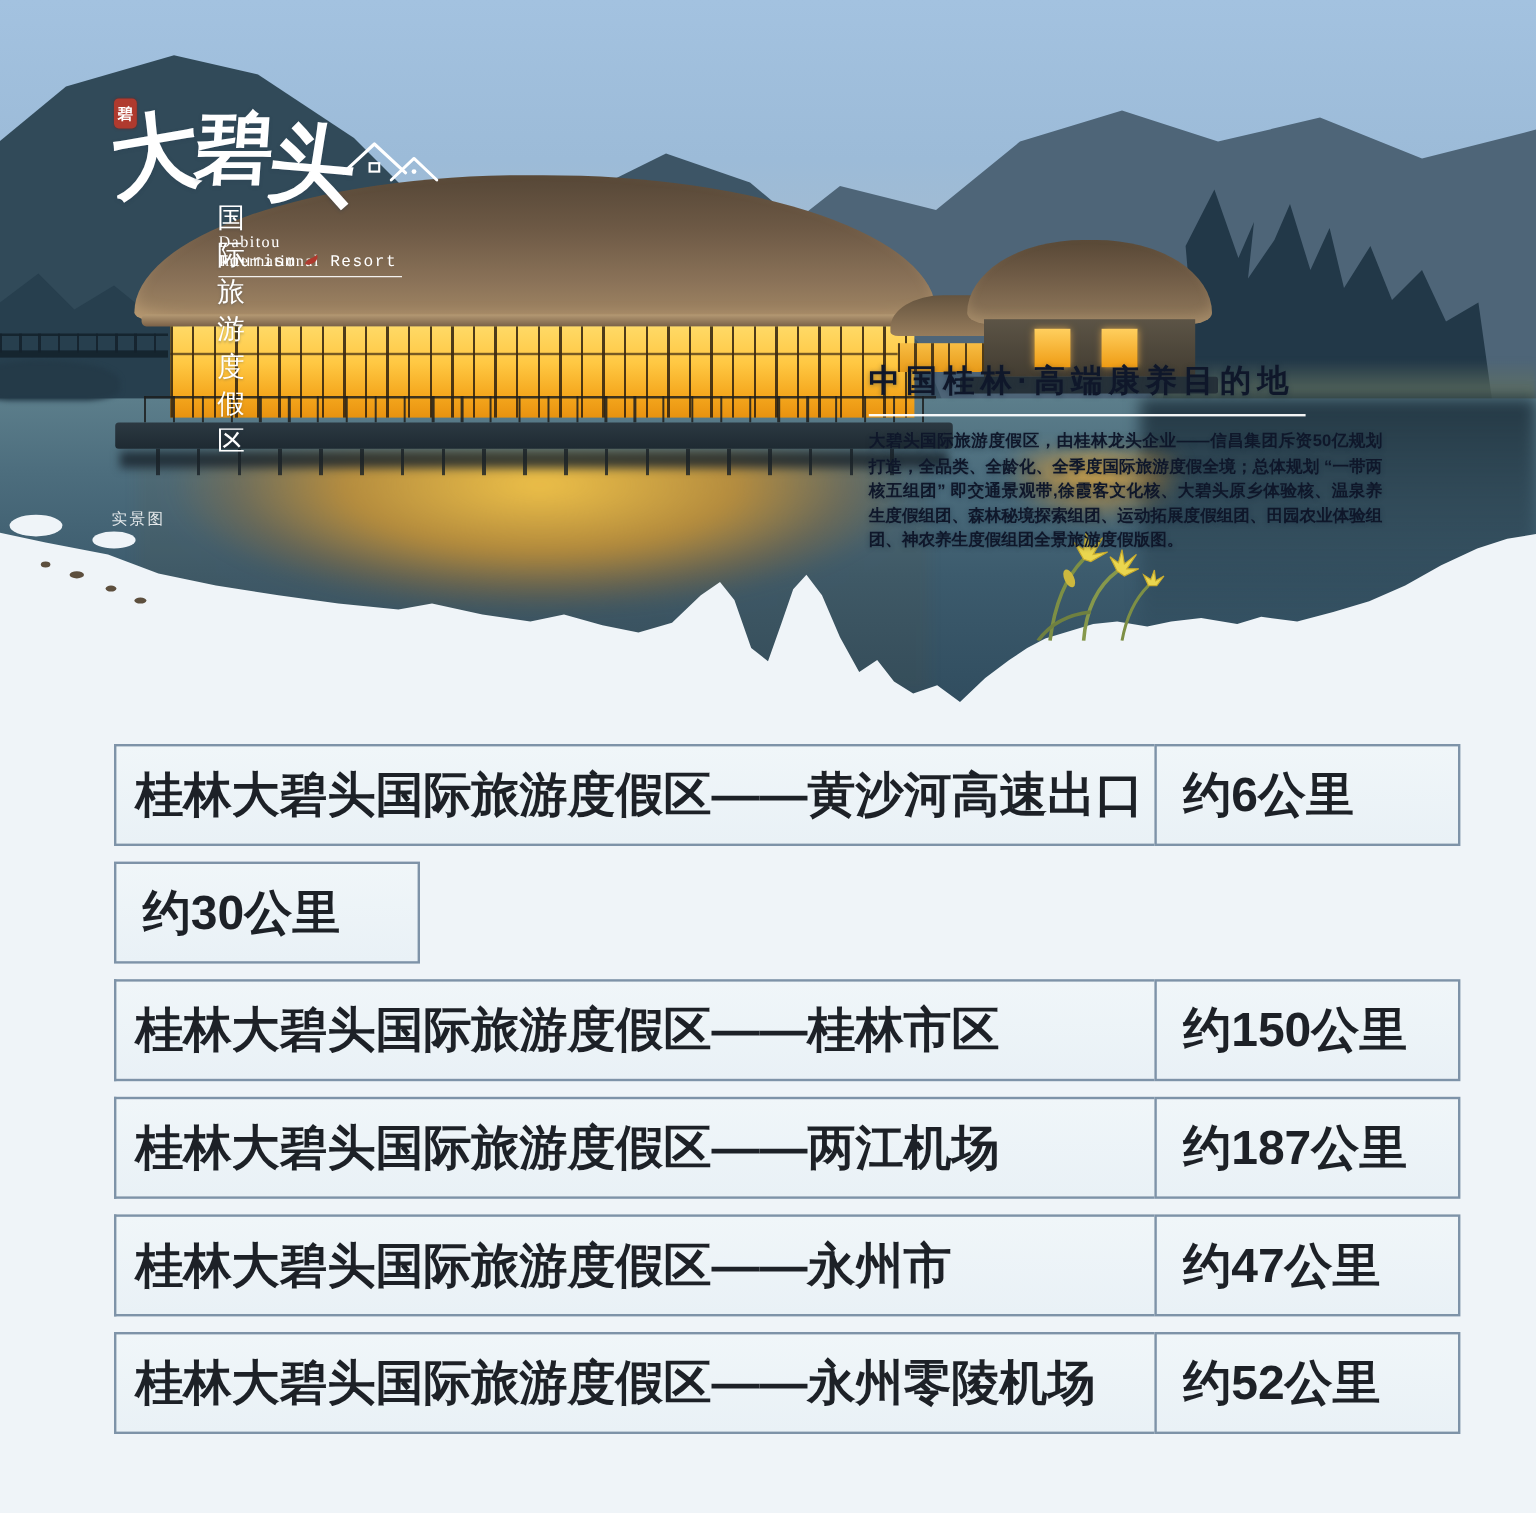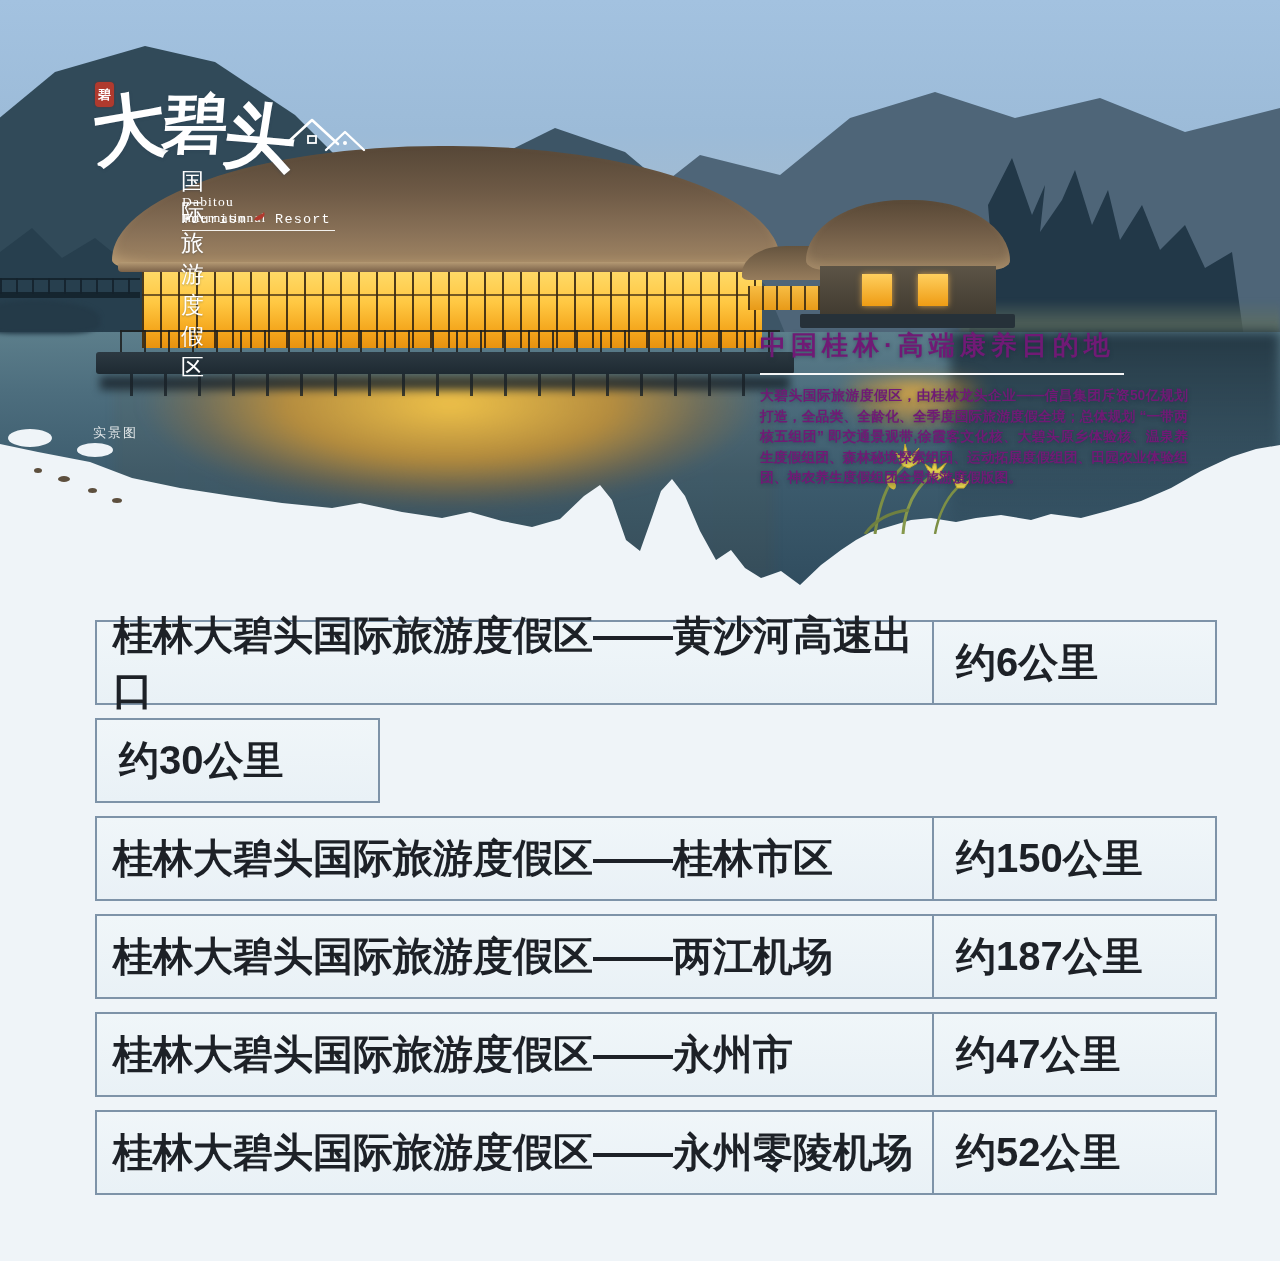--- a/index.html
+++ b/index.html
@@ -103,34 +103,34 @@
   .en-1 { position:absolute; left:182px; top:194px; font-size:13.5px; letter-spacing:1.2px;
     font-family:"Liberation Serif","DejaVu Serif",serif; }
   .en-2 { position:absolute; left:182px; top:212px; font-size:13.5px; letter-spacing:1.2px;
     font-family:Liberation Mono, monospace; border-bottom:1px solid rgba(255,255,255,.9);
     padding:0 4px 3px 0; display:flex; gap:7px; }
 
   .watermark { position:absolute; left:93px; top:424px; font-size:13px; letter-spacing:2px;
     color:rgba(255,255,255,.85); }
 
   
-  .promo { position:absolute; left:760px; top:300px; width:428px; color:#701a75;margin-top:28px; }
+  .promo { position:absolute; left:724px; top:300px; width:428px; color:#0f172a; }
   .promo h2 { font-size:26px; font-weight:700; letter-spacing:5px; white-space:nowrap;
     text-shadow:0 1px 4px rgba(20,40,60,.4); }
   .promo .rule { width:364px; height:2px; background:rgba(255,255,255,.95); margin-top:10px; }
   .promo p { margin-top:11px; font-size:13.8px; line-height:20.6px; text-align:justify;
     font-weight:700; text-shadow:0 1px 4px rgba(20,40,60,.45); }
 
   
   .distance-table { position:absolute; left:63px; top:620px; width:1154px;padding-left:32px; }
   .d-row { display:flex; height:85px; margin-bottom:13px; }
   .d-cell { border:2px solid #7e93a8; background:linear-gradient(180deg,#f0f6f9,#e9f1f6);
     display:flex; align-items:center; font-weight:700; font-size:40px; color:#1d2127; }
   .d-route { flex:1; padding-left:16px; border-right:none; letter-spacing:0px; }
-  .d-dist  { width:285px; padding-left:22px; }
+  .d-dist  { width:255px; padding-left:22px; }
 </style>
 </head>
 <body>
 
 <div class="poster">
 
   <div class="photo">
     <div class="sky"></div>
 
     <svg class="mountains" width="1280" height="345" viewBox="0 0 1280 345">

